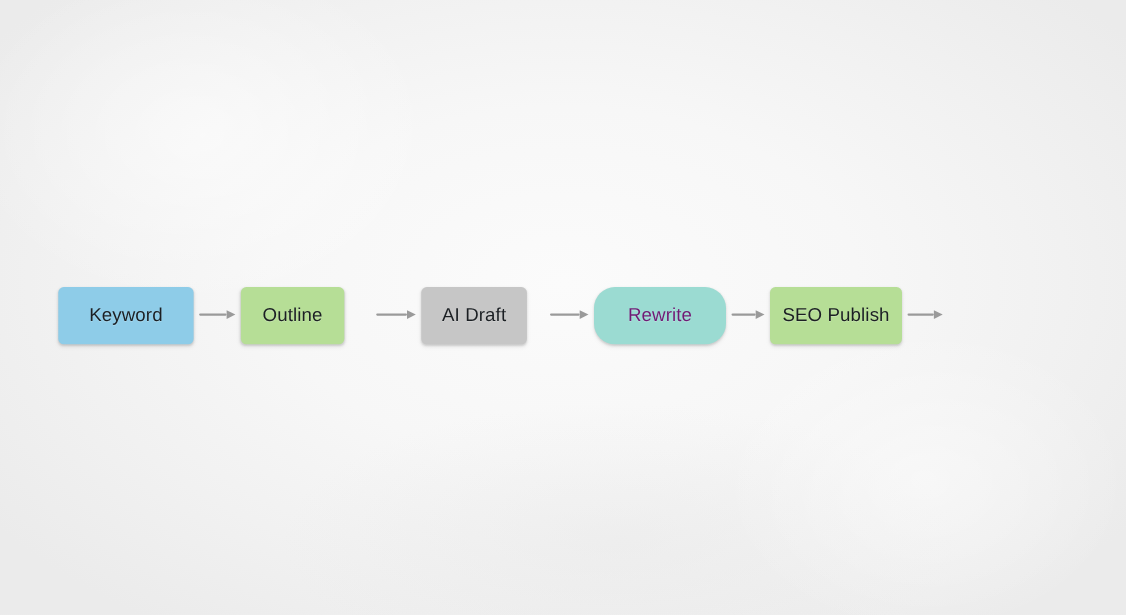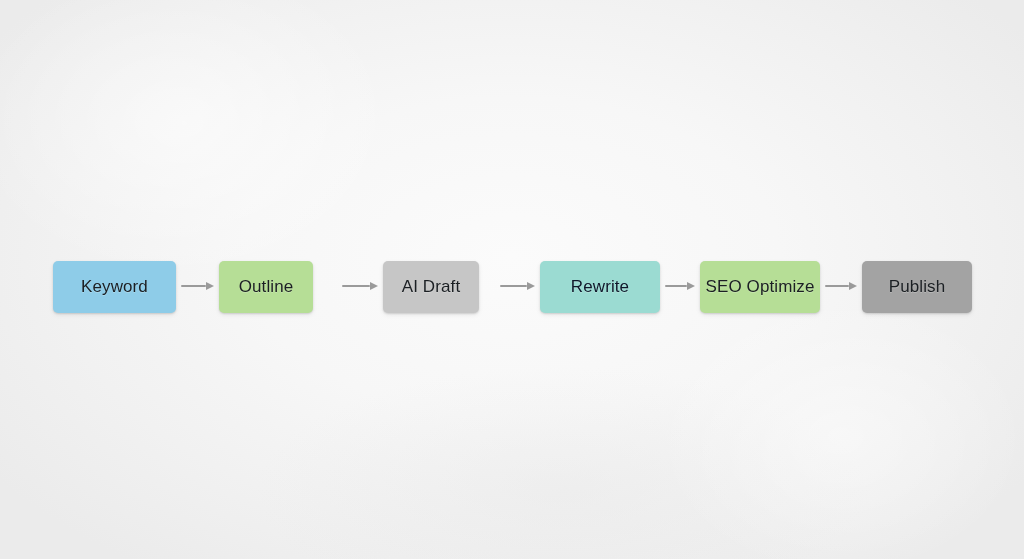--- a/index.html
+++ b/index.html
@@ -110,23 +110,20 @@
       </div>
       <div class="node" style="left: 53px; top: 261px; width: 123px; height: 52px; background: rgb(142, 204, 232); color: rgb(27, 31, 35);">
         <span>Keyword</span>
       </div>
       <div class="node" style="left: 219px; top: 261px; width: 94px; height: 52px; background: rgb(182, 222, 150); color: rgb(27, 31, 35);">
         <span>Outline</span>
       </div>
       <div class="node" style="left: 383px; top: 261px; width: 96px; height: 52px; background: rgb(198, 198, 198); color: rgb(27, 31, 35);">
         <span>AI Draft</span>
       </div>
-      <div class="node" style="left: 540px; top: 261px; width: 120px; height: 52px; background: rgb(155, 219, 210); color: #0f172a;">
+      <div class="node" style="left: 540px; top: 261px; width: 120px; height: 52px; background: rgb(155, 219, 210); color: #701a75; border-radius: 19px;">
         <span>Rewrite</span>
       </div>
       <div class="node" style="left: 700px; top: 261px; width: 120px; height: 52px; background: rgb(182, 222, 150); color: rgb(27, 31, 35);">
-        <span>SEO Optimize</span>
-      </div>
-      <div class="node" style="left: 862px; top: 261px; width: 110px; height: 52px; background: rgb(163, 163, 163); color: rgb(27, 31, 35);">
-        <span>Publish</span>
+        <span>SEO Publish</span>
       </div>
     </div>
 </div>
 
 </body></html>

